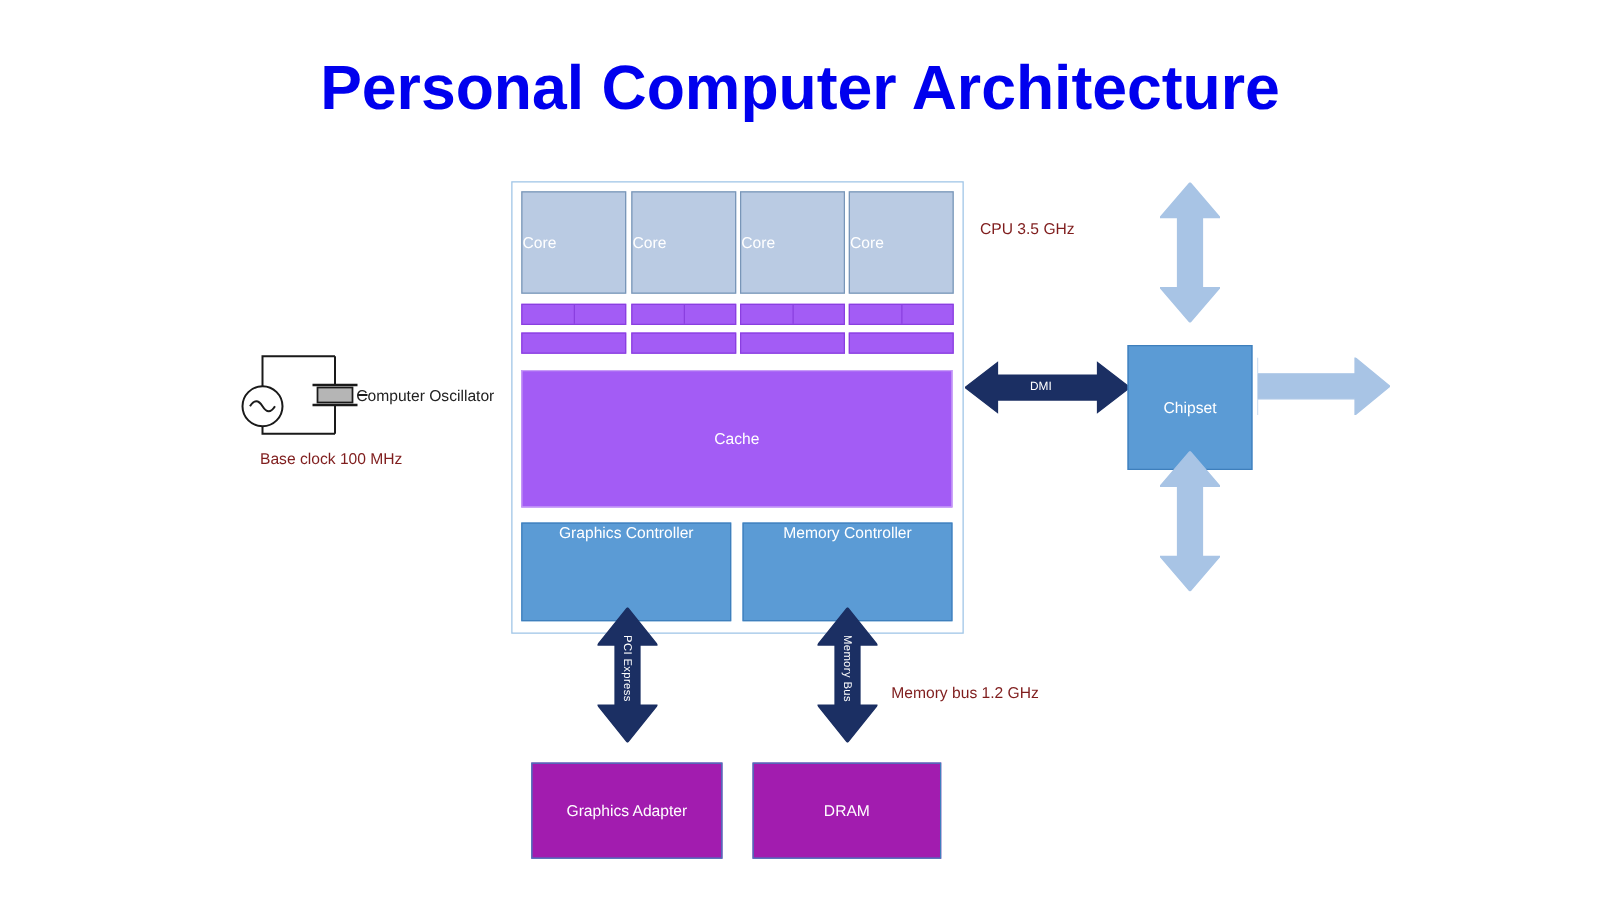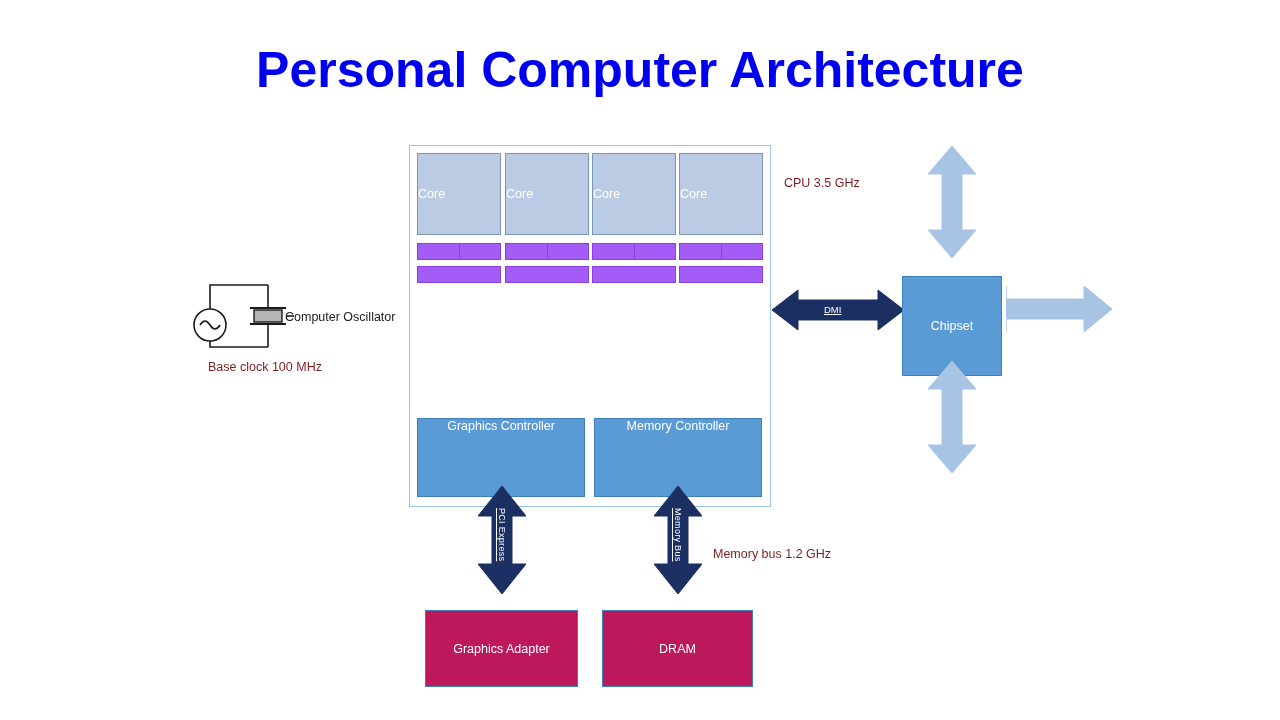--- a/index.html
+++ b/index.html
@@ -52,21 +52,21 @@
     background:#5b9bd5;border:1px solid #3e7fbc;
     color:#ffffff;font-size:12.5px;
     display:flex;justify-content:center;
   }
   #gfx-ctrl{left:417px;width:168px;}
   #mem-ctrl{left:594px;width:168px;}
 
   
   .device-box{
     top:593px;height:77px;
-    background:#be185d;border:1px solid #3e7fbc;
+    background:#a21caf;border:1px solid #3e7fbc;
     color:#ffffff;font-size:12.5px;
     display:flex;align-items:center;justify-content:center;
   }
   #gfx-adapter{left:425px;width:153px;}
   #dram{left:602px;width:151px;}
 
   
   #chipset{
     left:902px;top:259px;width:100px;height:100px;
     background:#5b9bd5;border:1px solid #3e7fbc;
@@ -84,21 +84,20 @@
   #osc-wrap{left:190px;top:258px;width:200px;height:80px;}
   #osc-label{
     left:285px;top:293px;font-size:12.5px;color:#222222;white-space:nowrap;
   }
 
   
   .arrow-svg{position:absolute;}
   .arrow-text{
     position:absolute;color:#ffffff;font-size:9.5px;
     white-space:nowrap;
-    text-decoration:underline;
   }
   #dmi-text{left:824px;top:304px;}
   .vert-text{
     writing-mode:vertical-rl;text-orientation:mixed;
     font-size:9px;letter-spacing:0.3px;
   }
   #pcie-text{left:497px;top:508px;}
   #membus-text{left:673px;top:508px;}
 </style>
 </head>
@@ -158,20 +157,23 @@
   <div class="abs l1-row" style="left:679px;">
       <div class="half"></div>
       <div class="half"></div>
     </div>
 
   <div class="abs l2-row" style="left:417px;"></div>
   <div class="abs l2-row" style="left:505px;"></div>
   <div class="abs l2-row" style="left:592px;"></div>
   <div class="abs l2-row" style="left:679px;"></div>
 
+  <div class="abs" id="cache-box">
+      <span>Cache</span>
+    </div>
 
   <div class="abs ctrl-box" id="gfx-ctrl">
       <span>Graphics Controller</span>
     </div>
   <div class="abs ctrl-box" id="mem-ctrl">
       <span>Memory Controller</span>
     </div>
 
   <div class="abs red-label" id="cpu-freq">CPU  3.5 GHz</div>
 

